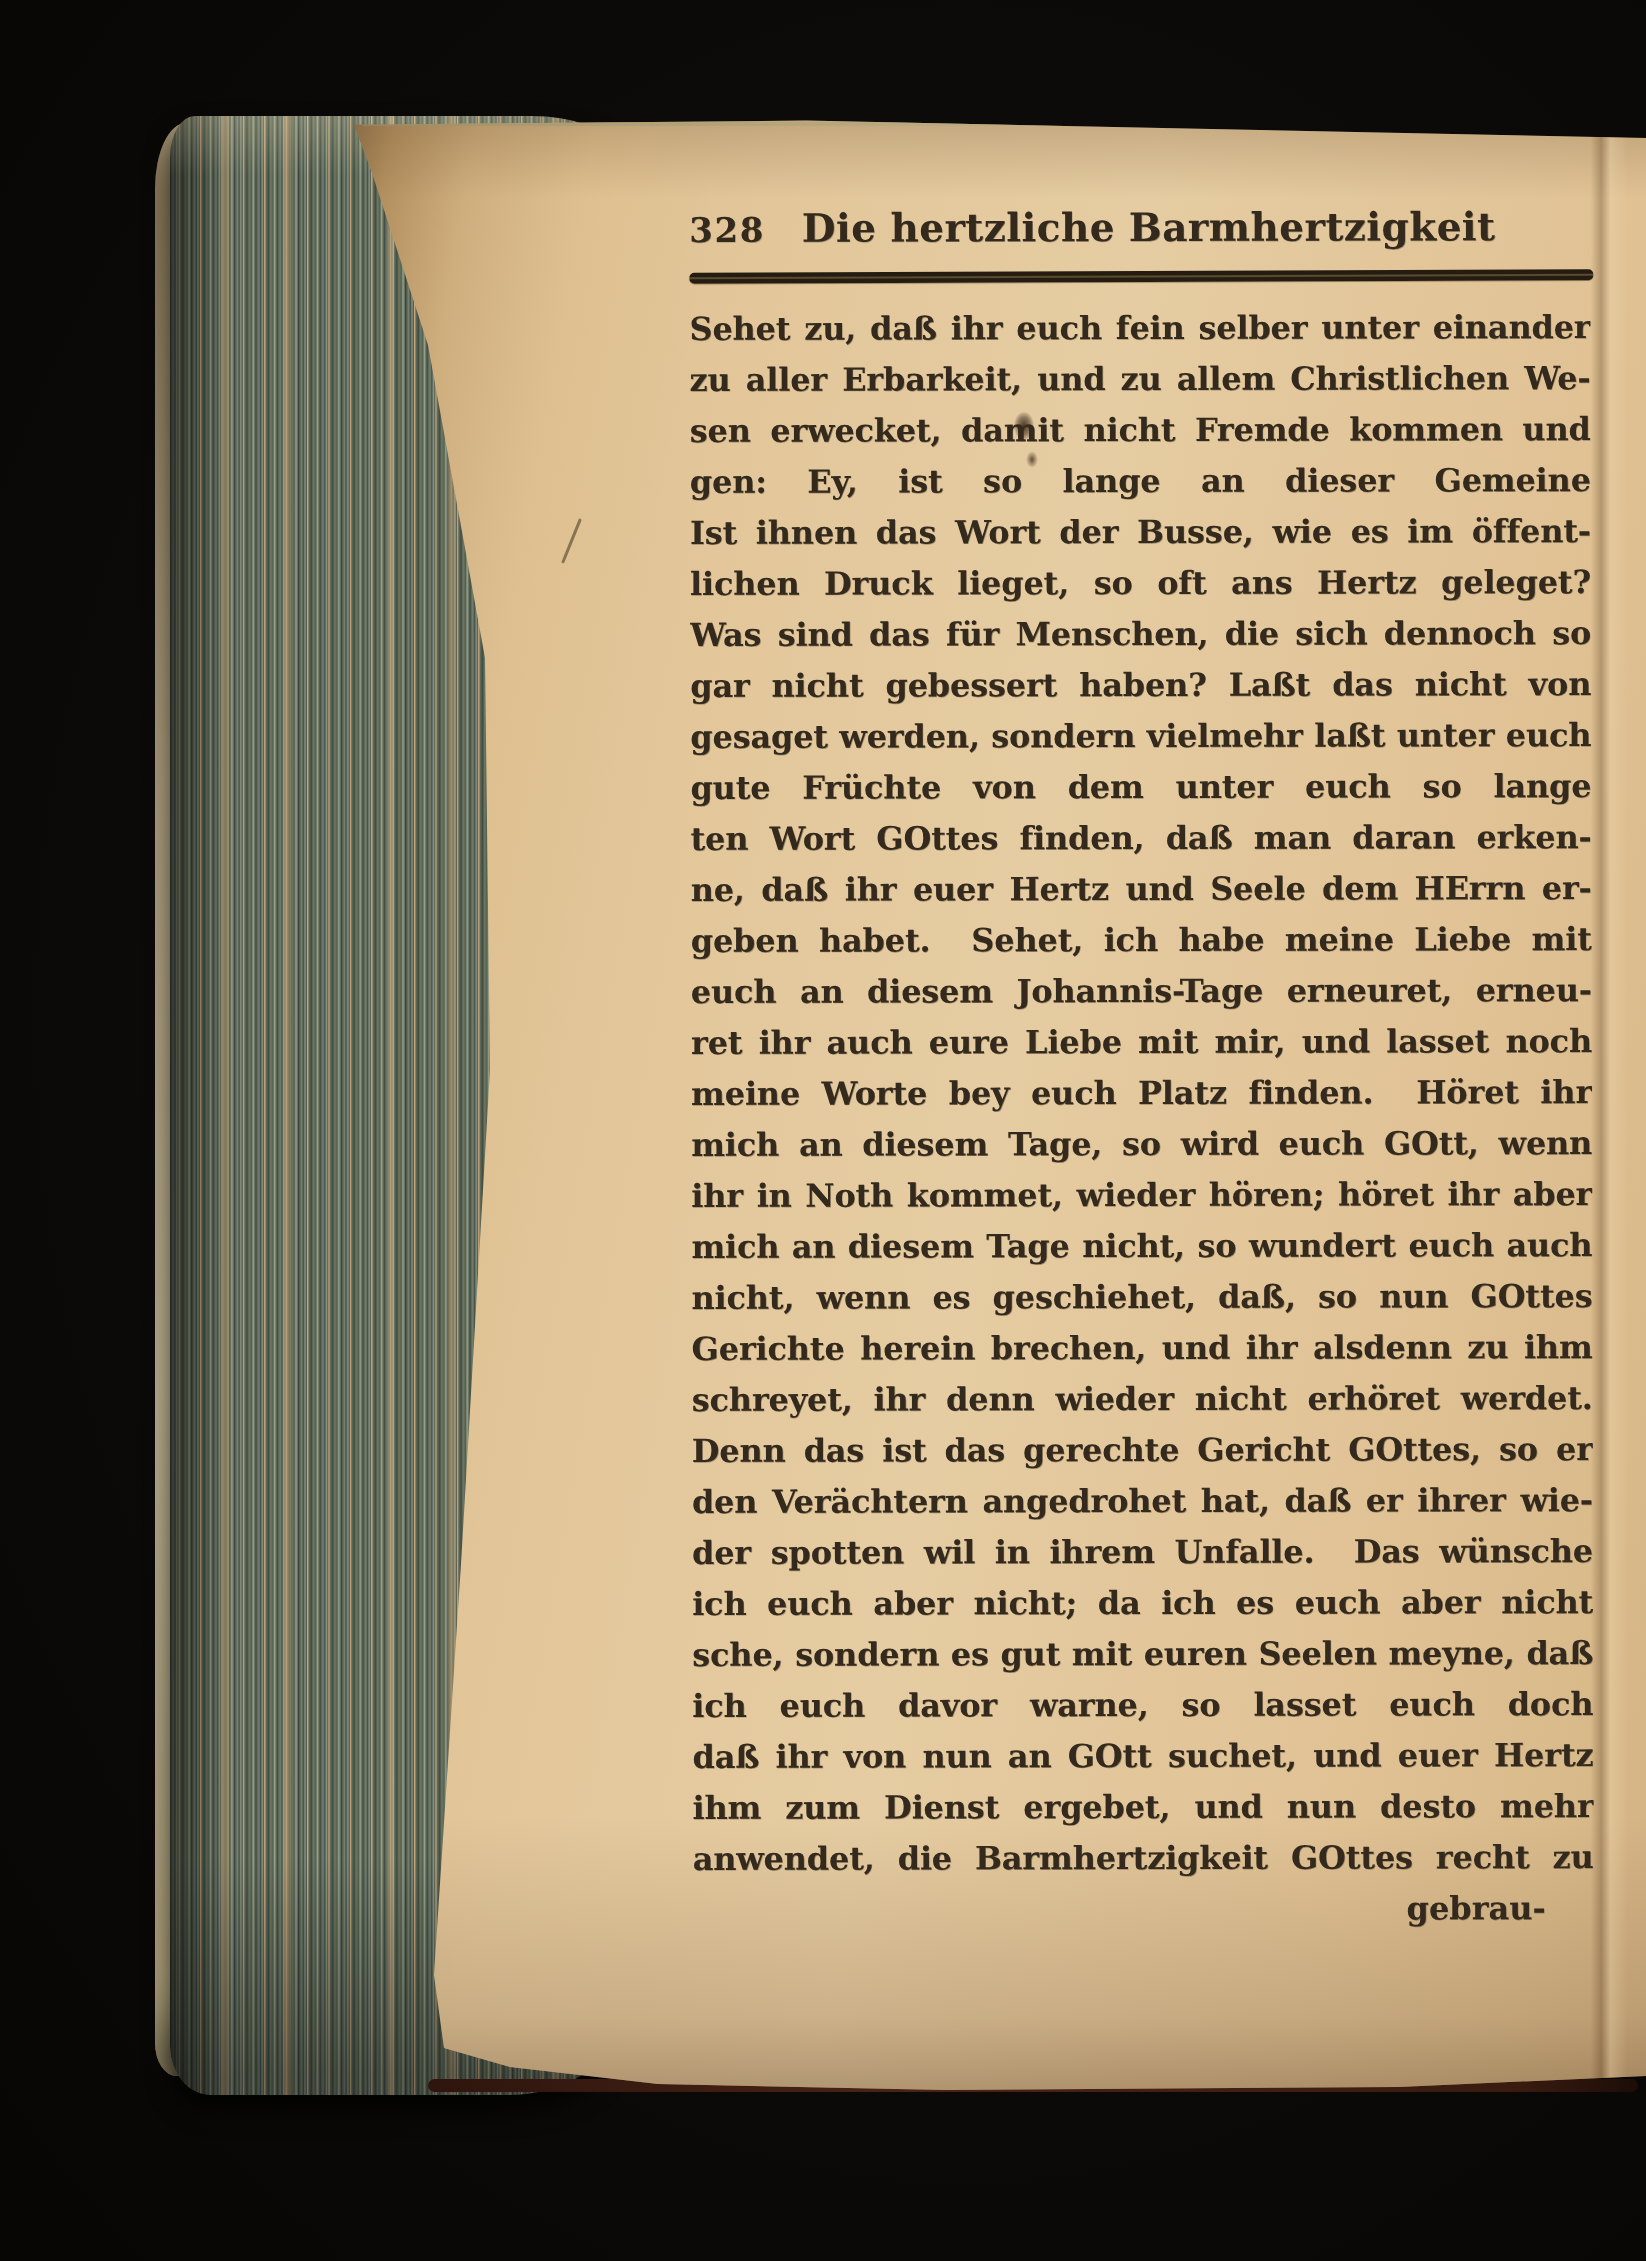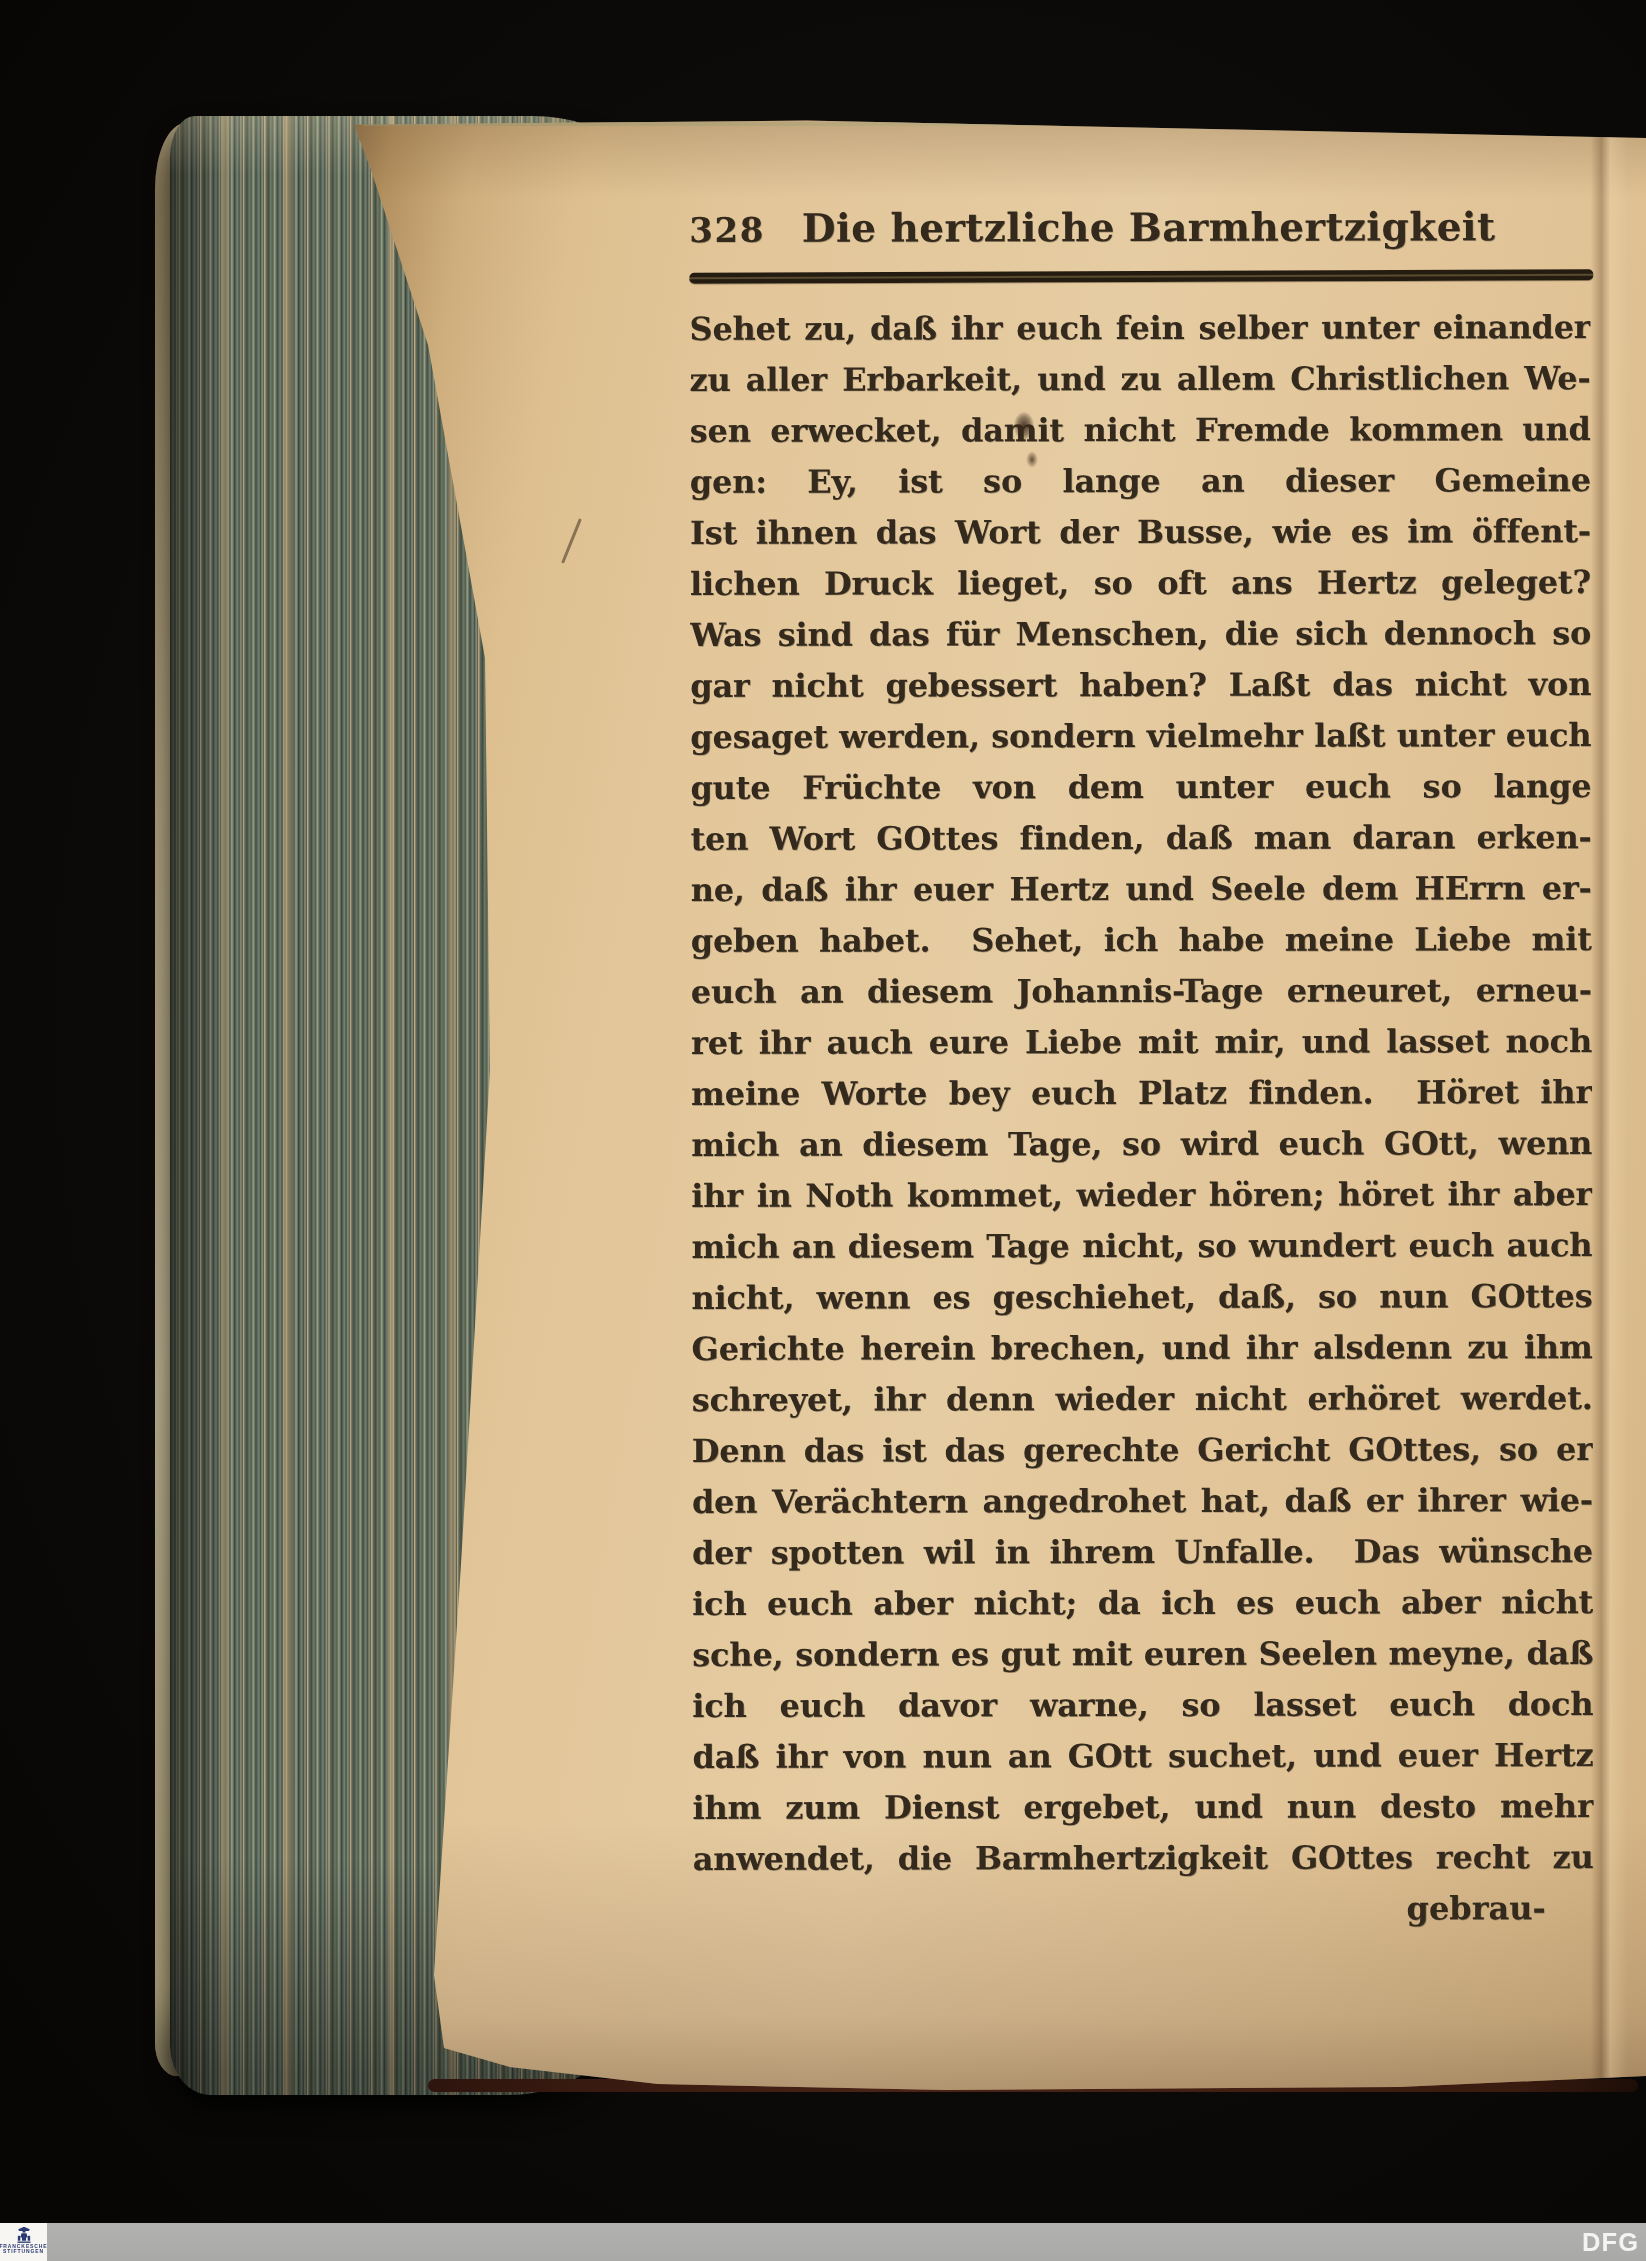--- a/index.html
+++ b/index.html
@@ -129,30 +129,15 @@
         <div class="line">ihm zum Dienst ergebet, und nun desto mehr Fleiß</div>
         <div class="line">anwendet, die Barmhertzigkeit GOttes recht zu</div>
       </div>
     <div class="catchword">gebrau-</div>
   </div>
 
   <div class="margin-mark"></div>
   <div class="ink-smudge"></div>
   <div class="ink-smudge2"></div>
 
-  <div class="footer-bar">
-    <div class="logo-box">
-      <svg class="emblem" viewBox="0 0 22 22">
-        <path d="M4 4 L11 1 L18 4 L17 6 L5 6 Z" fill="#2b3a72"></path>
-        <rect x="9.2" y="5.5" width="3.6" height="2.5" fill="#2b3a72"></rect>
-        <path d="M8 9 L14 9 L15.5 14 L13.5 14 L13.5 18 L8.5 18 L8.5 14 L6.5 14 Z" fill="#2b3a72"></path>
-        <rect x="3.5" y="12" width="3" height="6" fill="#2b3a72"></rect>
-        <rect x="15.5" y="12" width="3" height="6" fill="#2b3a72"></rect>
-        <rect x="3" y="19" width="16" height="1.6" fill="#2b3a72"></rect>
-      </svg>
-      <div class="logo-line">FRANCKESCHE</div>
-      <div class="logo-line">STIFTUNGEN</div>
-    </div>
-    <div class="dfg">DFG</div>
-  </div>
 
 </div>
 
 
 </body></html>

